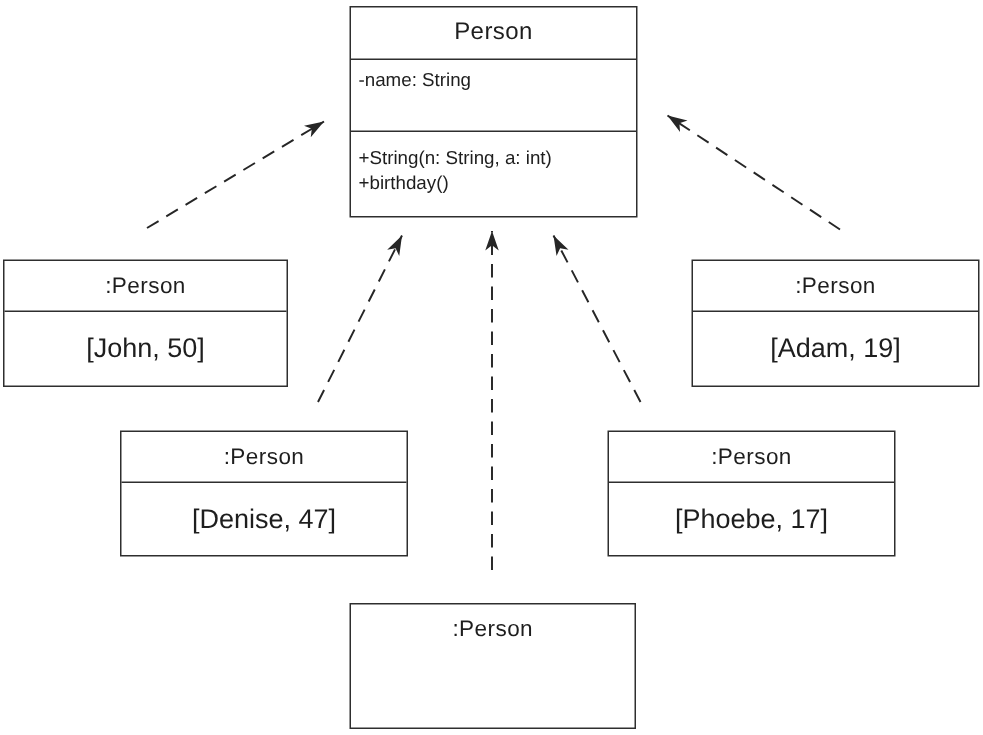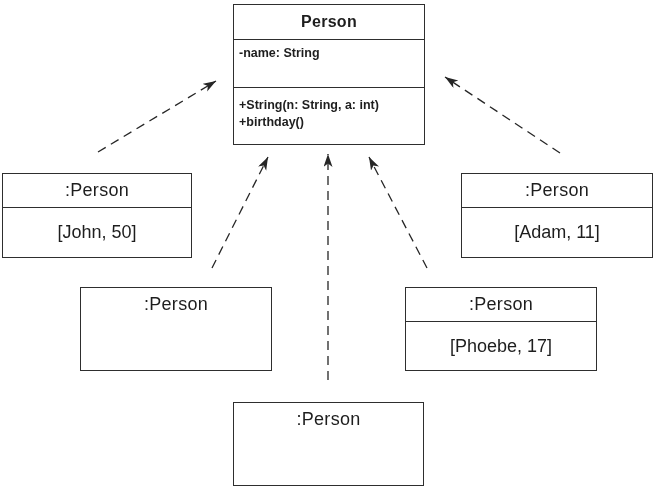--- a/index.html
+++ b/index.html
@@ -36,21 +36,20 @@
     position: absolute;
     left: 233px;
     top: 4px;
     width: 192px;
     height: 141px;
     box-sizing: border-box;
     border: 1.5px solid #2e2e2e;
     background: #ffffff;
     display: flex;
     flex-direction: column;
-    font-weight: bold;
   }
   .cls-title {
     height: 34px;
     flex: 0 0 34px;
     display: flex;
     align-items: center;
     justify-content: center;
     font-size: 16px;
     letter-spacing: 0.3px;
   }
@@ -78,21 +77,21 @@
     border: 1.5px solid #2e2e2e;
     background: #ffffff;
     display: flex;
     flex-direction: column;
   }
   .inst-title {
     flex: 0 0 33px;
     display: flex;
     align-items: center;
     justify-content: center;
-    font-size: 18px;
+    font-size: 15px;
     letter-spacing: 0.3px;
   }
   .inst-value {
     flex: 1 1 auto;
     box-sizing: border-box;
     border-top: 1.5px solid #2e2e2e;
     display: flex;
     align-items: center;
     justify-content: center;
     font-size: 18px;
@@ -132,29 +131,30 @@
     </div>
   </div>
 
   <div class="inst-box inst-john">
     <div class="inst-title">:Person</div>
     <div class="inst-value">[John, 50]</div>
   </div>
 
   <div class="inst-box inst-denise">
     <div class="inst-title">:Person</div>
+    <div class="inst-value">[Denise, 47]</div>
   </div>
 
   <div class="inst-box inst-granny">
     <div class="inst-title">:Person</div>
   </div>
 
   <div class="inst-box inst-phoebe">
     <div class="inst-title">:Person</div>
     <div class="inst-value">[Phoebe, 17]</div>
   </div>
 
   <div class="inst-box inst-adam">
     <div class="inst-title">:Person</div>
-    <div class="inst-value">[Adam, 11]</div>
+    <div class="inst-value">[Adam, 19]</div>
   </div>
 
 </div>
 
 </body></html>

